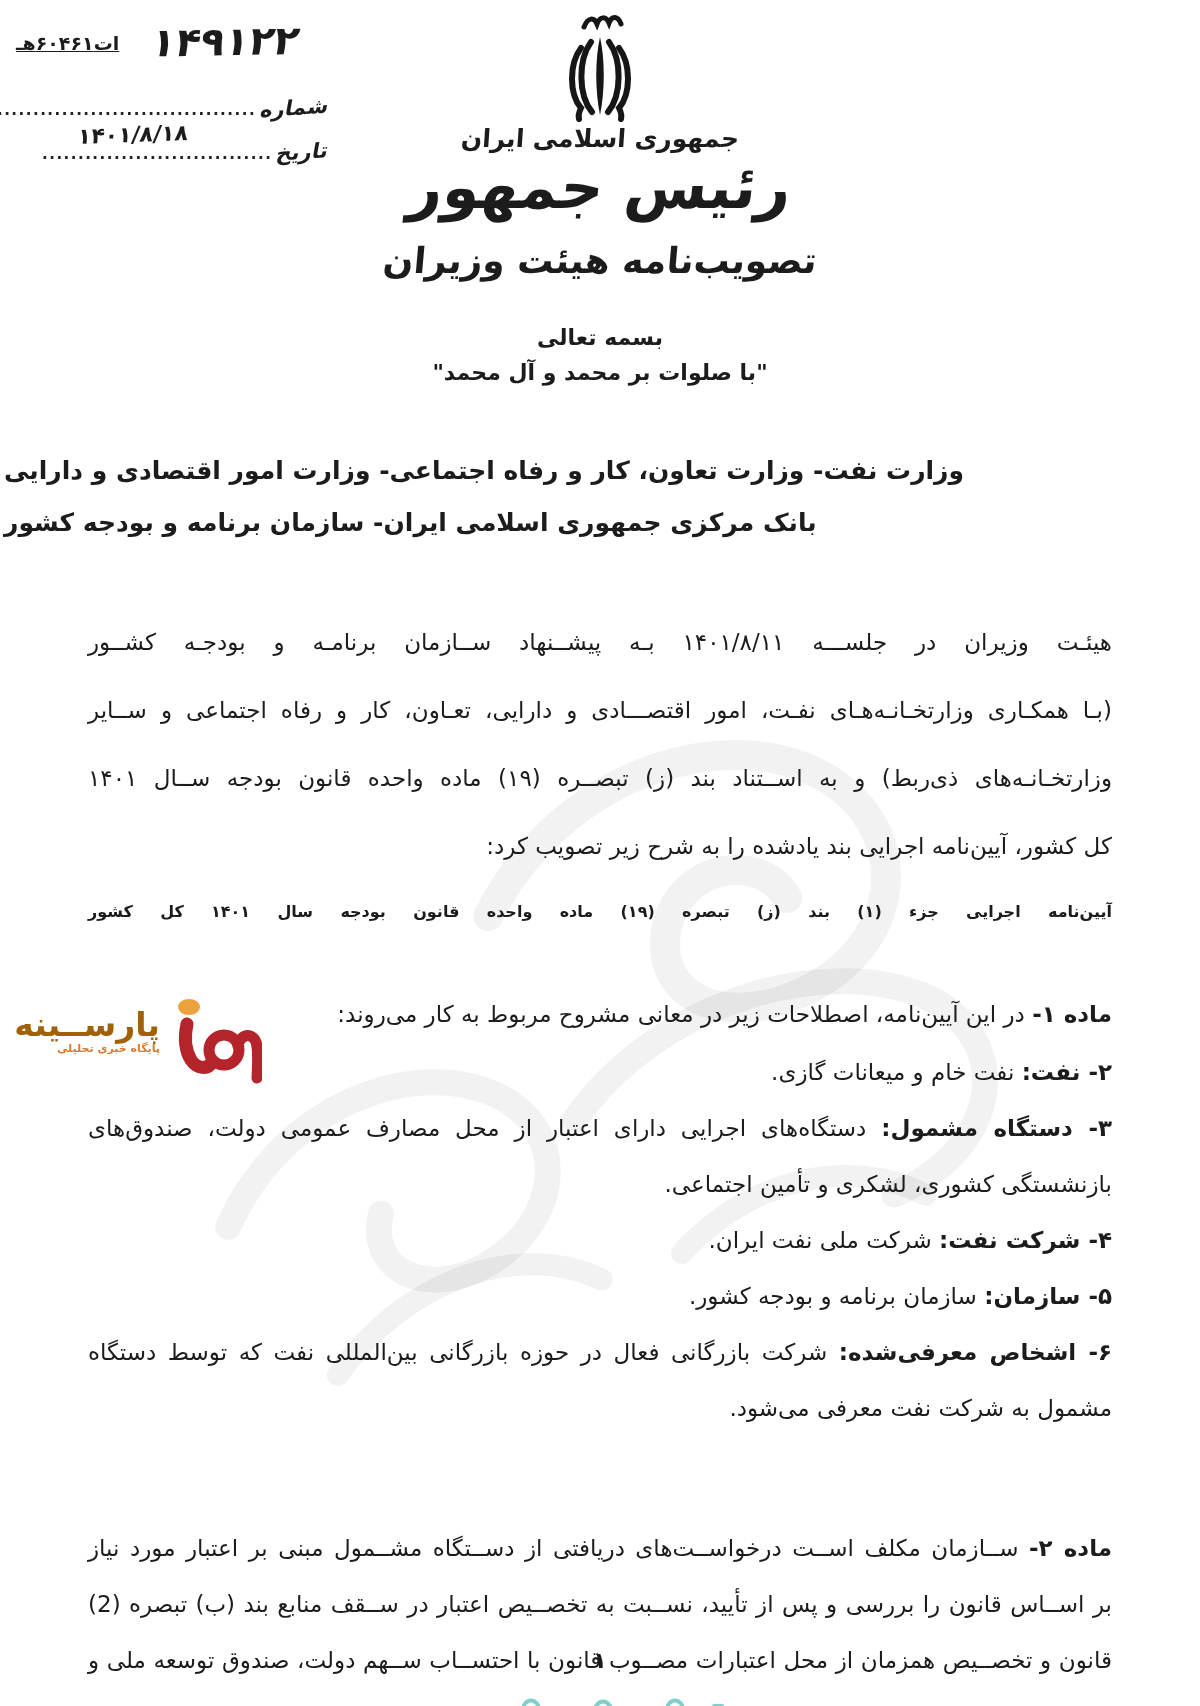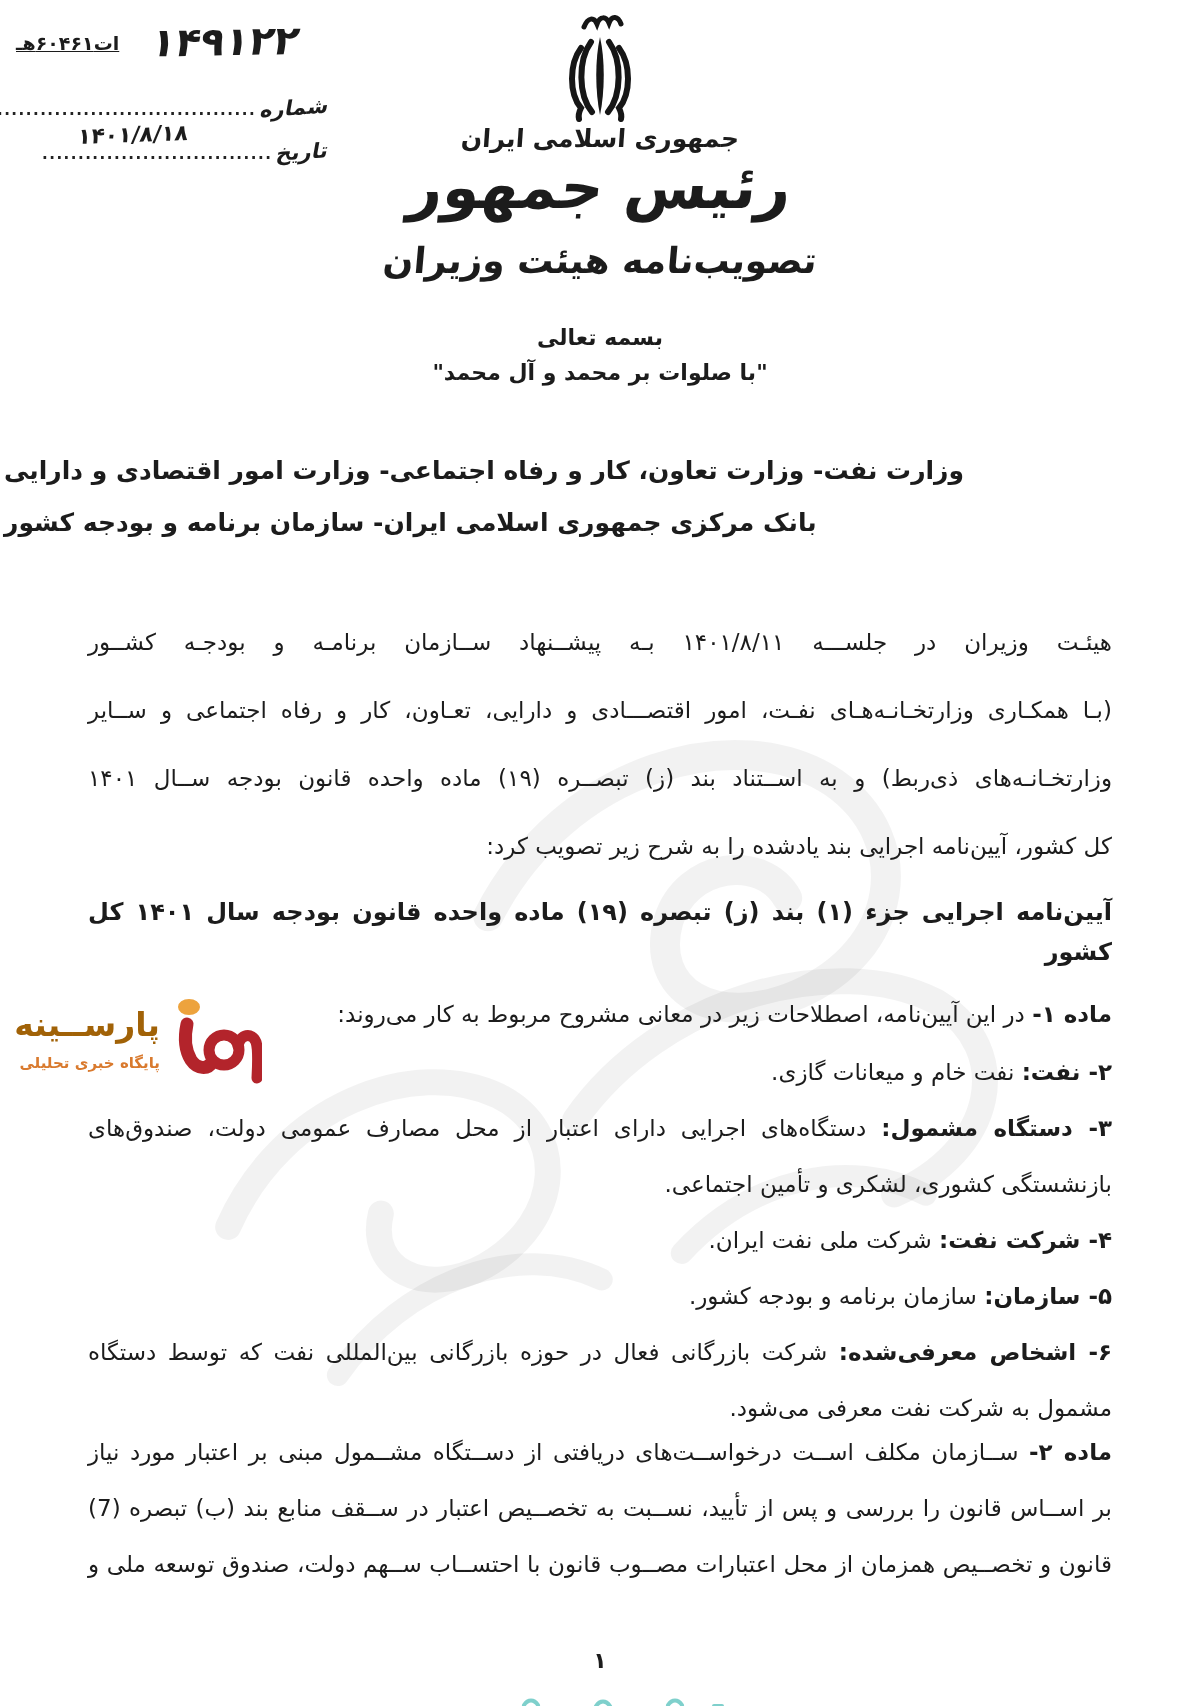--- a/index.html
+++ b/index.html
@@ -37,34 +37,34 @@
   .besmeleh{position:absolute;top:325px;left:0;width:100%;text-align:center;font-size:22px;font-weight:700;}
   .salutation{position:absolute;top:360px;left:0;width:100%;text-align:center;font-size:22px;font-weight:700;}
   
   .addressees{position:absolute;top:445px;left:4px;width:100%;text-align:left;
     font-size:25px;font-weight:700;line-height:52px;}
   
   .textblock{position:absolute;right:88px;left:88px;font-size:23px;}
   .preamble{top:608px;line-height:68px;}
   .line-just{text-align:justify;text-align-last:justify;}
   .line-start{text-align:right;}
-  .reg-title{top:892px;font-weight:700;font-size:24px;line-height:40px;}
+  .reg-title{top:892px;font-weight:700;font-size:16px;line-height:40px;}
   .article1-lead{top:990px;line-height:48px;text-align:right;}
   .article1-items{top:1044px;line-height:56px;}
-  .article2{top:1424px;line-height:56px;}
+  .article2{top:1520px;line-height:56px;}
   .b{font-weight:700;}
   
   .pagenum{position:absolute;top:1648px;left:0;width:100%;text-align:center;font-size:22px;font-weight:700;}
   .stamp-cut{position:absolute;top:1692px;left:500px;}
   
   .parsineh{position:absolute;left:10px;top:996px;width:252px;height:104px;direction:ltr;
     display:flex;align-items:flex-start;}
   .parsineh-text{flex:1;text-align:right;padding-top:12px;padding-right:6px;}
   .parsineh-name{font-size:33px;font-weight:700;color:#a16207;line-height:34px;}
-  .parsineh-tagline{font-size:15px;font-weight:700;color:#d97a2e;letter-spacing:2px;margin-top:12px;}
+  .parsineh-tagline{font-size:11px;font-weight:700;color:#d97a2e;letter-spacing:2px;margin-top:0;}
   
   .wm{position:absolute;pointer-events:none;}
   .wm1{left:470px;top:700px;transform:rotate(-18deg);}
   .wm2{left:210px;top:1030px;transform:rotate(-24deg);}
 </style>
 </head>
 <body>
 
 <div class="page">
 
@@ -137,21 +137,21 @@
     <div class="line-just"><span class="b">۳- دستگاه مشمول:</span><span> دستگاه‌های اجرایی دارای اعتبار از محل مصارف عمومی دولت، صندوق‌های</span></div>
     <div class="line-start"><span>بازنشستگی کشوری، لشکری و تأمین اجتماعی.</span></div>
     <div class="line-start"><span class="b">۴- شرکت نفت:</span><span> شرکت ملی نفت ایران.</span></div>
     <div class="line-start"><span class="b">۵- سازمان:</span><span> سازمان برنامه و بودجه کشور.</span></div>
     <div class="line-just"><span class="b">۶- اشخاص معرفی‌شده:</span><span>  شرکت بازرگانی فعال در حوزه بازرگانی بین‌المللی نفت که توسط دستگاه</span></div>
     <div class="line-start"><span>مشمول به شرکت نفت معرفی می‌شود.</span></div>
   </div>
 
   <div class="textblock article2">
     <div class="line-just"><span class="b">ماده ۲-</span><span> ســازمان مکلف اســت درخواســت‌های دریافتی از دســتگاه مشــمول مبنی بر اعتبار مورد نیاز</span></div>
-    <div class="line-just"><span>بر اســاس قانون را بررسی و پس از تأیید، نســبت به تخصــیص اعتبار در ســقف منابع بند (ب) تبصره (7)</span></div>
+    <div class="line-just"><span>بر اســاس قانون را بررسی و پس از تأیید، نســبت به تخصــیص اعتبار در ســقف منابع بند (ب) تبصره (2)</span></div>
     <div class="line-just"><span>قانون و تخصــیص همزمان از محل اعتبارات مصــوب قانون با احتســاب ســهم دولت، صندوق توسعه ملی و</span></div>
   </div>
 
   <div class="parsineh">
     <div class="parsineh-text">
       <div class="parsineh-name">پارســینه</div>
       <div class="parsineh-tagline">پایگاه خبری تحلیلی</div>
     </div>
     <div>
       <svg width="96" height="92" viewBox="0 0 96 92">

